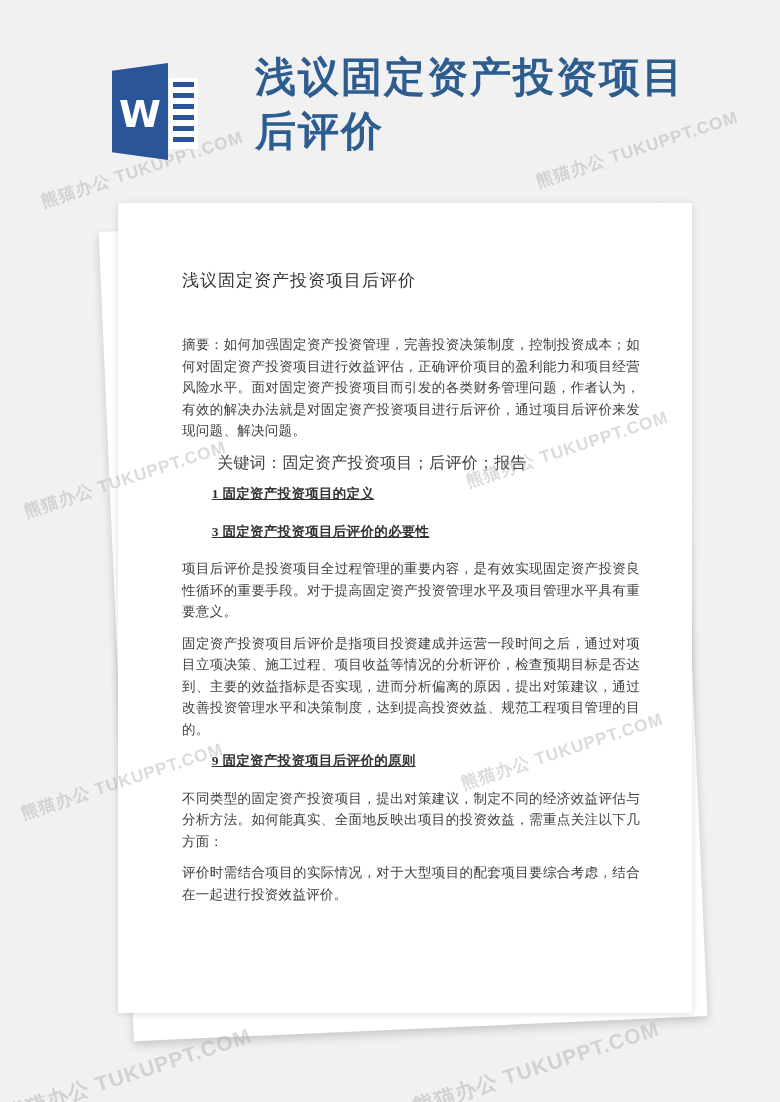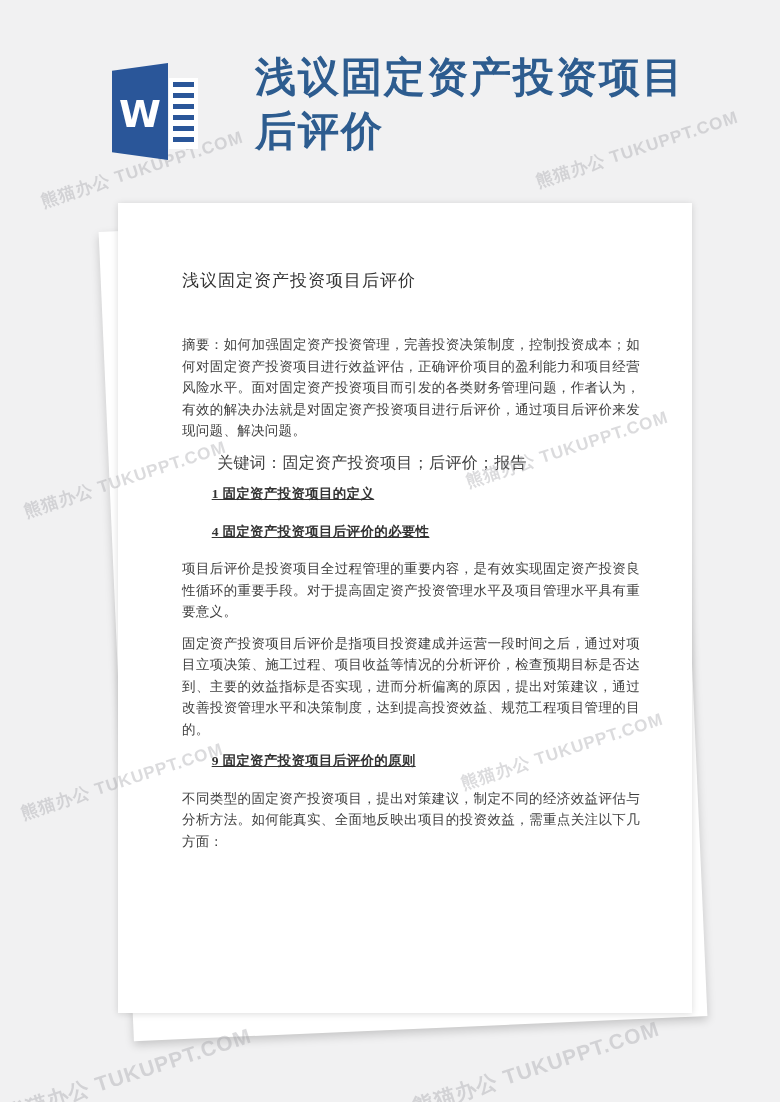--- a/index.html
+++ b/index.html
@@ -124,20 +124,21 @@
   <div class="wm big" style="left:10px;  top:1100px;">熊猫办公 TUKUPPT.COM</div>
   <div class="wm big" style="left:418px; top:1093px;">熊猫办公 TUKUPPT.COM</div>
 
   <div class="page-back"></div>
 
   <div class="page">
     <div class="doc-title">浅议固定资产投资项目后评价</div>
     <div class="para">摘要：如何加强固定资产投资管理，完善投资决策制度，控制投资成本；如何对固定资产投资项目进行效益评估，正确评价项目的盈利能力和项目经营风险水平。面对固定资产投资项目而引发的各类财务管理问题，作者认为，有效的解决办法就是对固定资产投资项目进行后评价，通过项目后评价来发现问题、解决问题。</div>
     <div class="kw">关键词：固定资产投资项目；后评价；报告</div>
     <div class="hd">1 固定资产投资项目的定义</div>
-    <div class="hd">4 固定资产投资项目后评价的必要性</div>
+    <div class="hd">3 固定资产投资项目后评价的必要性</div>
     <div class="para">项目后评价是投资项目全过程管理的重要内容，是有效实现固定资产投资良性循环的重要手段。对于提高固定资产投资管理水平及项目管理水平具有重要意义。</div>
     <div class="para">固定资产投资项目后评价是指项目投资建成并运营一段时间之后，通过对项目立项决策、施工过程、项目收益等情况的分析评价，检查预期目标是否达到、主要的效益指标是否实现，进而分析偏离的原因，提出对策建议，通过改善投资管理水平和决策制度，达到提高投资效益、规范工程项目管理的目的。</div>
     <div class="hd">9 固定资产投资项目后评价的原则</div>
     <div class="para">不同类型的固定资产投资项目，提出对策建议，制定不同的经济效益评估与分析方法。如何能真实、全面地反映出项目的投资效益，需重点关注以下几方面：</div>
+    <div class="para">评价时需结合项目的实际情况，对于大型项目的配套项目要综合考虑，结合在一起进行投资效益评价。</div>
   </div>
 
 </div>
 
 </body></html>

